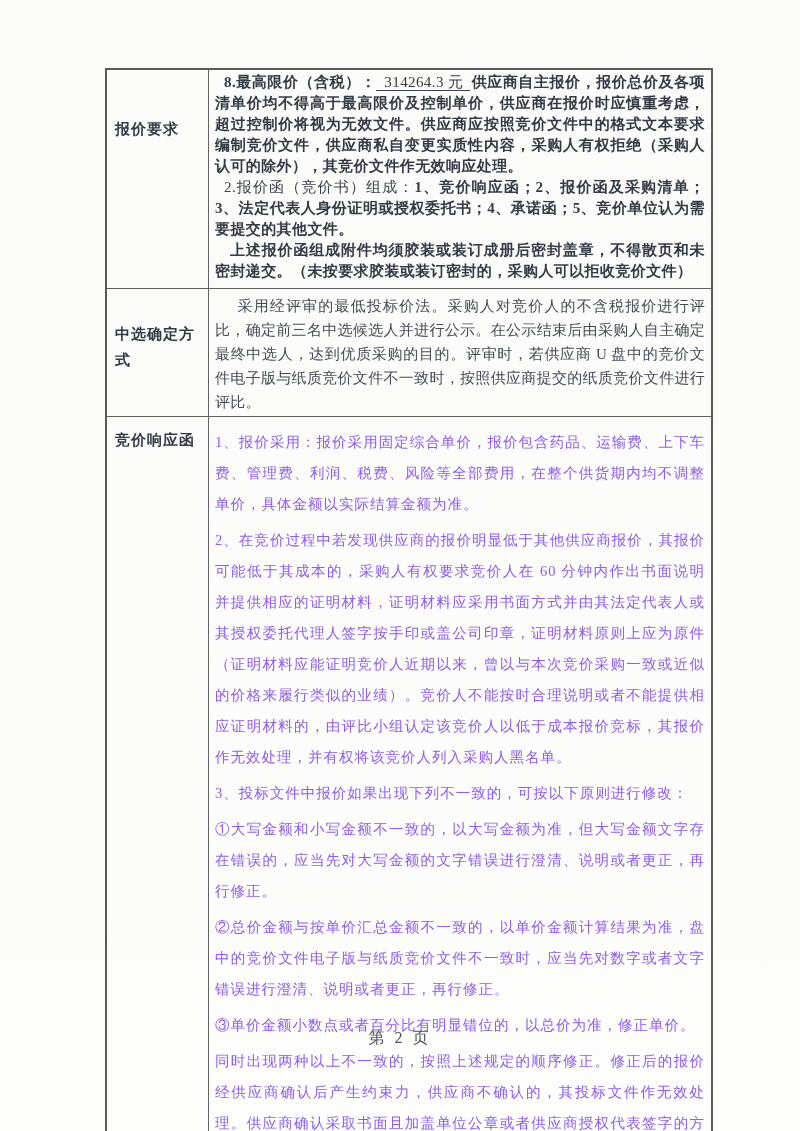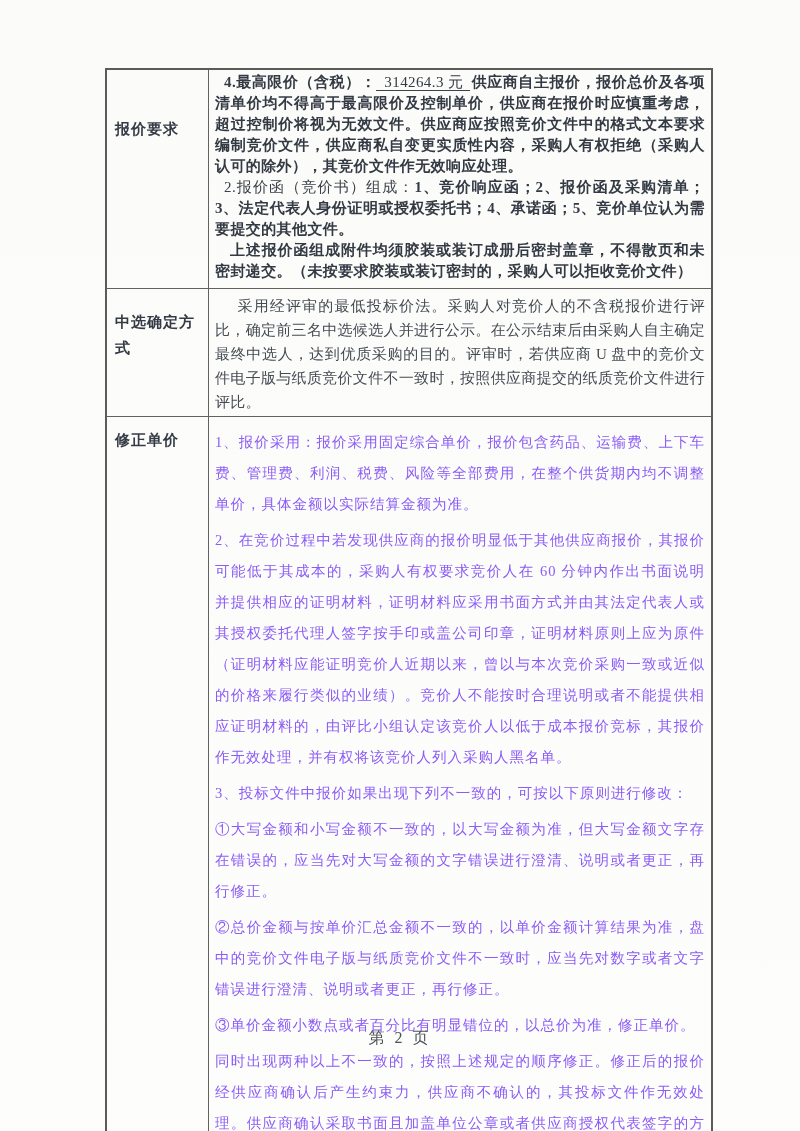--- a/index.html
+++ b/index.html
@@ -62,21 +62,21 @@
   .bold { font-weight: bold; color: #333a44; }
   .price-underline {
     font-weight: normal;
     color: #333a44;
     border-bottom: 1.5px solid #3c434c;
     padding: 0 6px 0 8px;
     margin-right: 2px;
   }
   
   tr.row-2 td { height: 92px; }
-  tr.row-2 td.label-cell { padding-top: 20px; line-height: 26px; }
+  tr.row-2 td.label-cell { padding-top: 32px; line-height: 26px; }
   tr.row-2 .content-cell p {
     margin: 0;
     padding-top: 3px;
     font-size: 15px;
     line-height: 24px;
     letter-spacing: 0.2px;
     text-indent: 1.5em;
     color: #454b53;
   }
   
@@ -106,36 +106,36 @@
 
 <div class="page">
 
   <table class="doc-table">
     <tbody>
         <tr class="row-1">
       <td class="label-cell">
         <span>报价要求</span>
       </td>
       <td class="content-cell">
-        <p class="p-indent-sm"><span class="bold">4.最高限价（含税）：</span><span class="price-underline">314264.3 元</span><span class="bold">供应商自主报价，报价总价及各项清单价均不得高于最高限价及控制单价，供应商在报价时应慎重考虑，超过控制价将视为无效文件。供应商应按照竞价文件中的格式文本要求编制竞价文件，供应商私自变更实质性内容，采购人有权拒绝（采购人认可的除外），其竞价文件作无效响应处理。</span></p>
+        <p class="p-indent-sm"><span class="bold">8.最高限价（含税）：</span><span class="price-underline">314264.3 元</span><span class="bold">供应商自主报价，报价总价及各项清单价均不得高于最高限价及控制单价，供应商在报价时应慎重考虑，超过控制价将视为无效文件。供应商应按照竞价文件中的格式文本要求编制竞价文件，供应商私自变更实质性内容，采购人有权拒绝（采购人认可的除外），其竞价文件作无效响应处理。</span></p>
         <p class="p-indent-sm"><span>2.报价函（竞价书）组成：</span><span class="bold">1、竞价响应函；2、报价函及采购清单；3、法定代表人身份证明或授权委托书；4、承诺函；5、竞价单位认为需要提交的其他文件。</span></p>
         <p class="p-indent-md bold">上述报价函组成附件均须胶装或装订成册后密封盖章，不得散页和未密封递交。（未按要求胶装或装订密封的，采购人可以拒收竞价文件）</p>
       </td>
     </tr>
     <tr class="row-2">
       <td class="label-cell">
         <span>中选确定方式</span>
       </td>
       <td class="content-cell">
         <p>采用经评审的最低投标价法。采购人对竞价人的不含税报价进行评比，确定前三名中选候选人并进行公示。在公示结束后由采购人自主确定最终中选人，达到优质采购的目的。评审时，若供应商 U 盘中的竞价文件电子版与纸质竞价文件不一致时，按照供应商提交的纸质竞价文件进行评比。</p>
       </td>
     </tr>
     <tr class="row-3">
       <td class="label-cell">
-        <span>修正单价</span>
+        <span>竞价响应函</span>
       </td>
       <td class="content-cell">
         <p>1、报价采用：报价采用固定综合单价，报价包含药品、运输费、上下车费、管理费、利润、税费、风险等全部费用，在整个供货期内均不调整单价，具体金额以实际结算金额为准。</p>
         <p>2、在竞价过程中若发现供应商的报价明显低于其他供应商报价，其报价可能低于其成本的，采购人有权要求竞价人在 60 分钟内作出书面说明并提供相应的证明材料，证明材料应采用书面方式并由其法定代表人或其授权委托代理人签字按手印或盖公司印章，证明材料原则上应为原件（证明材料应能证明竞价人近期以来，曾以与本次竞价采购一致或近似的价格来履行类似的业绩）。竞价人不能按时合理说明或者不能提供相应证明材料的，由评比小组认定该竞价人以低于成本报价竞标，其报价作无效处理，并有权将该竞价人列入采购人黑名单。</p>
         <p>3、投标文件中报价如果出现下列不一致的，可按以下原则进行修改：</p>
         <p>①大写金额和小写金额不一致的，以大写金额为准，但大写金额文字存在错误的，应当先对大写金额的文字错误进行澄清、说明或者更正，再行修正。</p>
         <p>②总价金额与按单价汇总金额不一致的，以单价金额计算结果为准，盘中的竞价文件电子版与纸质竞价文件不一致时，应当先对数字或者文字错误进行澄清、说明或者更正，再行修正。</p>
         <p>③单价金额小数点或者百分比有明显错位的，以总价为准，修正单价。</p>
         <p>同时出现两种以上不一致的，按照上述规定的顺序修正。修正后的报价经供应商确认后产生约束力，供应商不确认的，其投标文件作无效处理。供应商确认采取书面且加盖单位公章或者供应商授权代表签字的方式。</p>
       </td>

